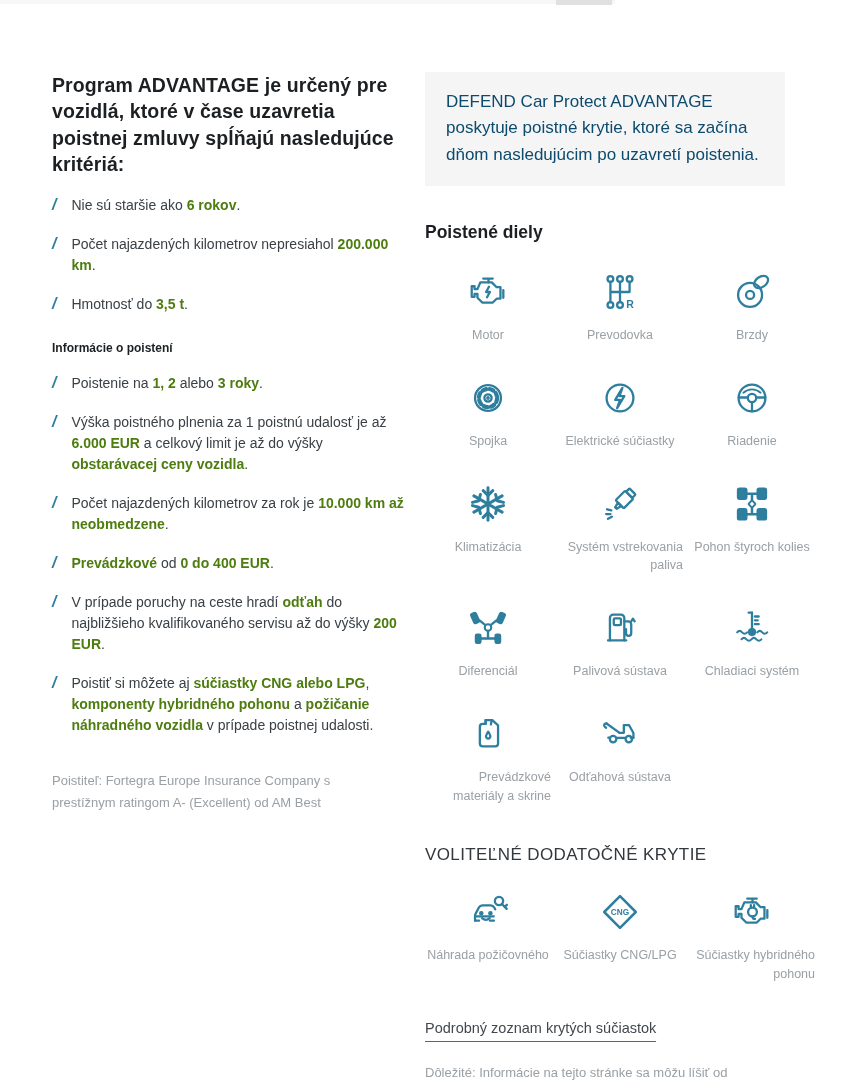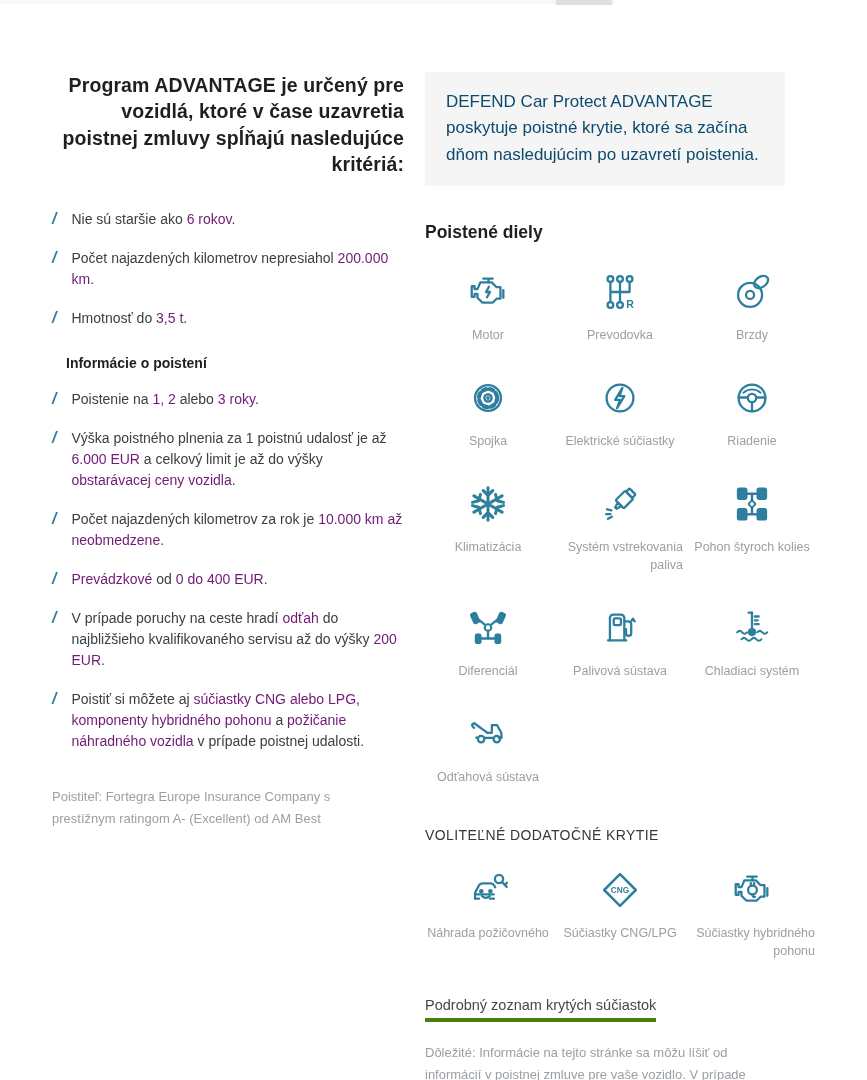--- a/index.html
+++ b/index.html
@@ -6,45 +6,45 @@
   * { box-sizing:border-box; margin:0; padding:0; }
   html,body { width:867px; height:1080px; background:#fff; font-family:"Liberation Sans",sans-serif; position:relative; overflow:hidden; }
 
   .top-edge { position:absolute; top:0; left:0; width:615px; height:4px; background:#f7f7f7; }
   .top-edge-dark { position:absolute; top:0; left:556px; width:56px; height:5px; background:#e0e0e0; }
 
   .page { display:flex; padding:72px 52px 0 52px; }
   .col-left { width:352px; flex:0 0 352px; }
   .col-right { width:390px; flex:0 0 390px; margin-left:21px; }
 
-  .page-title { font-size:19.5px; line-height:1.35; font-weight:700; color:var(--ink); letter-spacing:.1px; margin-bottom:32px;text-align:right; }
+  .page-title { font-size:19.5px; line-height:1.35; font-weight:700; color:var(--ink); letter-spacing:.1px; margin-bottom:18px; }
 
   .list { margin-bottom:6px; }
   .li { display:flex; gap:15px; margin-bottom:18px; font-size:14px; line-height:1.5; color:var(--body); }
   .li .slash { color:var(--accent); font-weight:700; font-style:italic; font-size:16px; line-height:1.3; flex:0 0 auto; }
-  .li b { color:#701a75; font-weight:400;text-align:right; }
-
-  .section-title { font-size:14px; font-weight:700; color:var(--ink); margin:26px 14px 18px; }
+  .li b { color:#4d7c0f; font-weight:700;text-align:right; }
+
+  .section-title { font-size:12px; font-weight:700; color:var(--ink); margin:26px 0 18px; }
 
   .insurer-note { margin-top:34px; font-size:13px; line-height:1.65; color:var(--gray); max-width:320px; }
 
   .info-box { width:360px; background:var(--boxbg); padding:17px 21px 18px; font-size:17px; font-weight:400; line-height:1.55; color:#0c4a6e; }
 
   .covered-title { font-size:17.5px; font-weight:700; color:var(--ink); margin:36px 0 6px; }
 
   .grid { display:grid; grid-template-columns:repeat(3,1fr); column-gap:6px; row-gap:30px; margin-top:26px; text-align:center; }
   .cell { display:flex; flex-direction:column; align-items:center; }
   .cell .icon { width:46px; height:46px; color:var(--accent); }
   .cell .icon svg { width:100%; height:100%; display:block; }
   .cell-label { margin-top:11px; font-size:12.5px; line-height:1.5; color:var(--gray);text-align:right; }
 
-  .optional-title { margin-top:40px; font-size:14px; letter-spacing:.4px; color:#33383d; font-weight:400; }
+  .optional-title { margin-top:40px; font-size:17px; letter-spacing:.4px; color:#33383d; font-weight:400; }
   .grid.optional { margin-top:24px; row-gap:28px; }
 
-  .detail-link { display:inline-block; margin-top:36px; font-size:14.5px; color:#42484e; text-decoration:none; border-bottom:4px solid #4d7c0f; padding-bottom:5px; cursor:pointer; }
+  .detail-link { display:inline-block; margin-top:36px; font-size:14.5px; color:#42484e; text-decoration:none; border-bottom:1px solid #4d7c0f; padding-bottom:5px; cursor:pointer; }
 
   .disclaimer { margin-top:20px; font-size:13px; line-height:1.7; color:var(--gray); max-width:335px; }
 </style>
 </head>
 <body>
 
 <div class="top-edge"></div>
 <div class="top-edge-dark"></div>
 
 <div class="page">
@@ -232,20 +232,30 @@
             <svg viewBox="0 0 48 48" fill="none" stroke="currentColor" stroke-width="2.4" stroke-linecap="round" stroke-linejoin="round">
               <path d="M24 8v17"></path>
               <circle cx="24" cy="28.3" r="3.1" fill="currentColor"></circle>
               <path d="M24 8h-3.5M27 12h4M27 16h3M27 20h4"></path>
               <path d="M8.5 28.5q2.6-3 5.2 0t5.2 0" stroke-width="2.1"></path>
               <path d="M29.5 28.5q2.6-3 5.2 0t5.2 0" stroke-width="2.1"></path>
               <path d="M13 35.8q2.6-3 5.2 0t5.2 0 5.2 0 5.2 0" stroke-width="2.1"></path>
             </svg>
           </div>
           <div class="cell-label">Chladiaci systém</div>
+        </div>
+        <div class="cell">
+          <div class="icon">
+            <svg viewBox="0 0 48 48" fill="none" stroke="currentColor" stroke-width="2.4" stroke-linecap="round" stroke-linejoin="round">
+              <path d="M21.5 9.5h7l6 5.5v19a3 3 0 0 1-3 3H18.5a3 3 0 0 1-3-3V16.5a3 3 0 0 1 3-3h3z"></path>
+              <path d="M21.5 9.5v4M28 9.5l-1 4.5"></path>
+              <path d="M24.2 21.5c-2.2 3.2-3.2 4.9-1.7 6.5a2.4 2.4 0 0 0 3.4 0c1.5-1.6.5-3.3-1.7-6.5z"></path>
+            </svg>
+          </div>
+          <div class="cell-label">Prevádzkové materiály a skrine</div>
         </div>
         <div class="cell">
           <div class="icon">
             <svg viewBox="0 0 48 48" fill="none" stroke="currentColor" stroke-width="2.4" stroke-linecap="round" stroke-linejoin="round">
               <path d="M10 13c-2.2-.3-3.4 1.8-1.9 3.3l1.4 1.2"></path>
               <path d="M10 13l13.5 9.8"></path>
               <path d="M23.5 22.8h4.5v-8h5.5l4.5 8.2v5h-2.8"></path>
               <path d="M11.8 27.8h1.5M20 28h9.5M36.6 28h1.4"></path>
               <circle cx="16.8" cy="29.3" r="3.4"></circle>
               <circle cx="33.2" cy="29.3" r="3.4"></circle>

